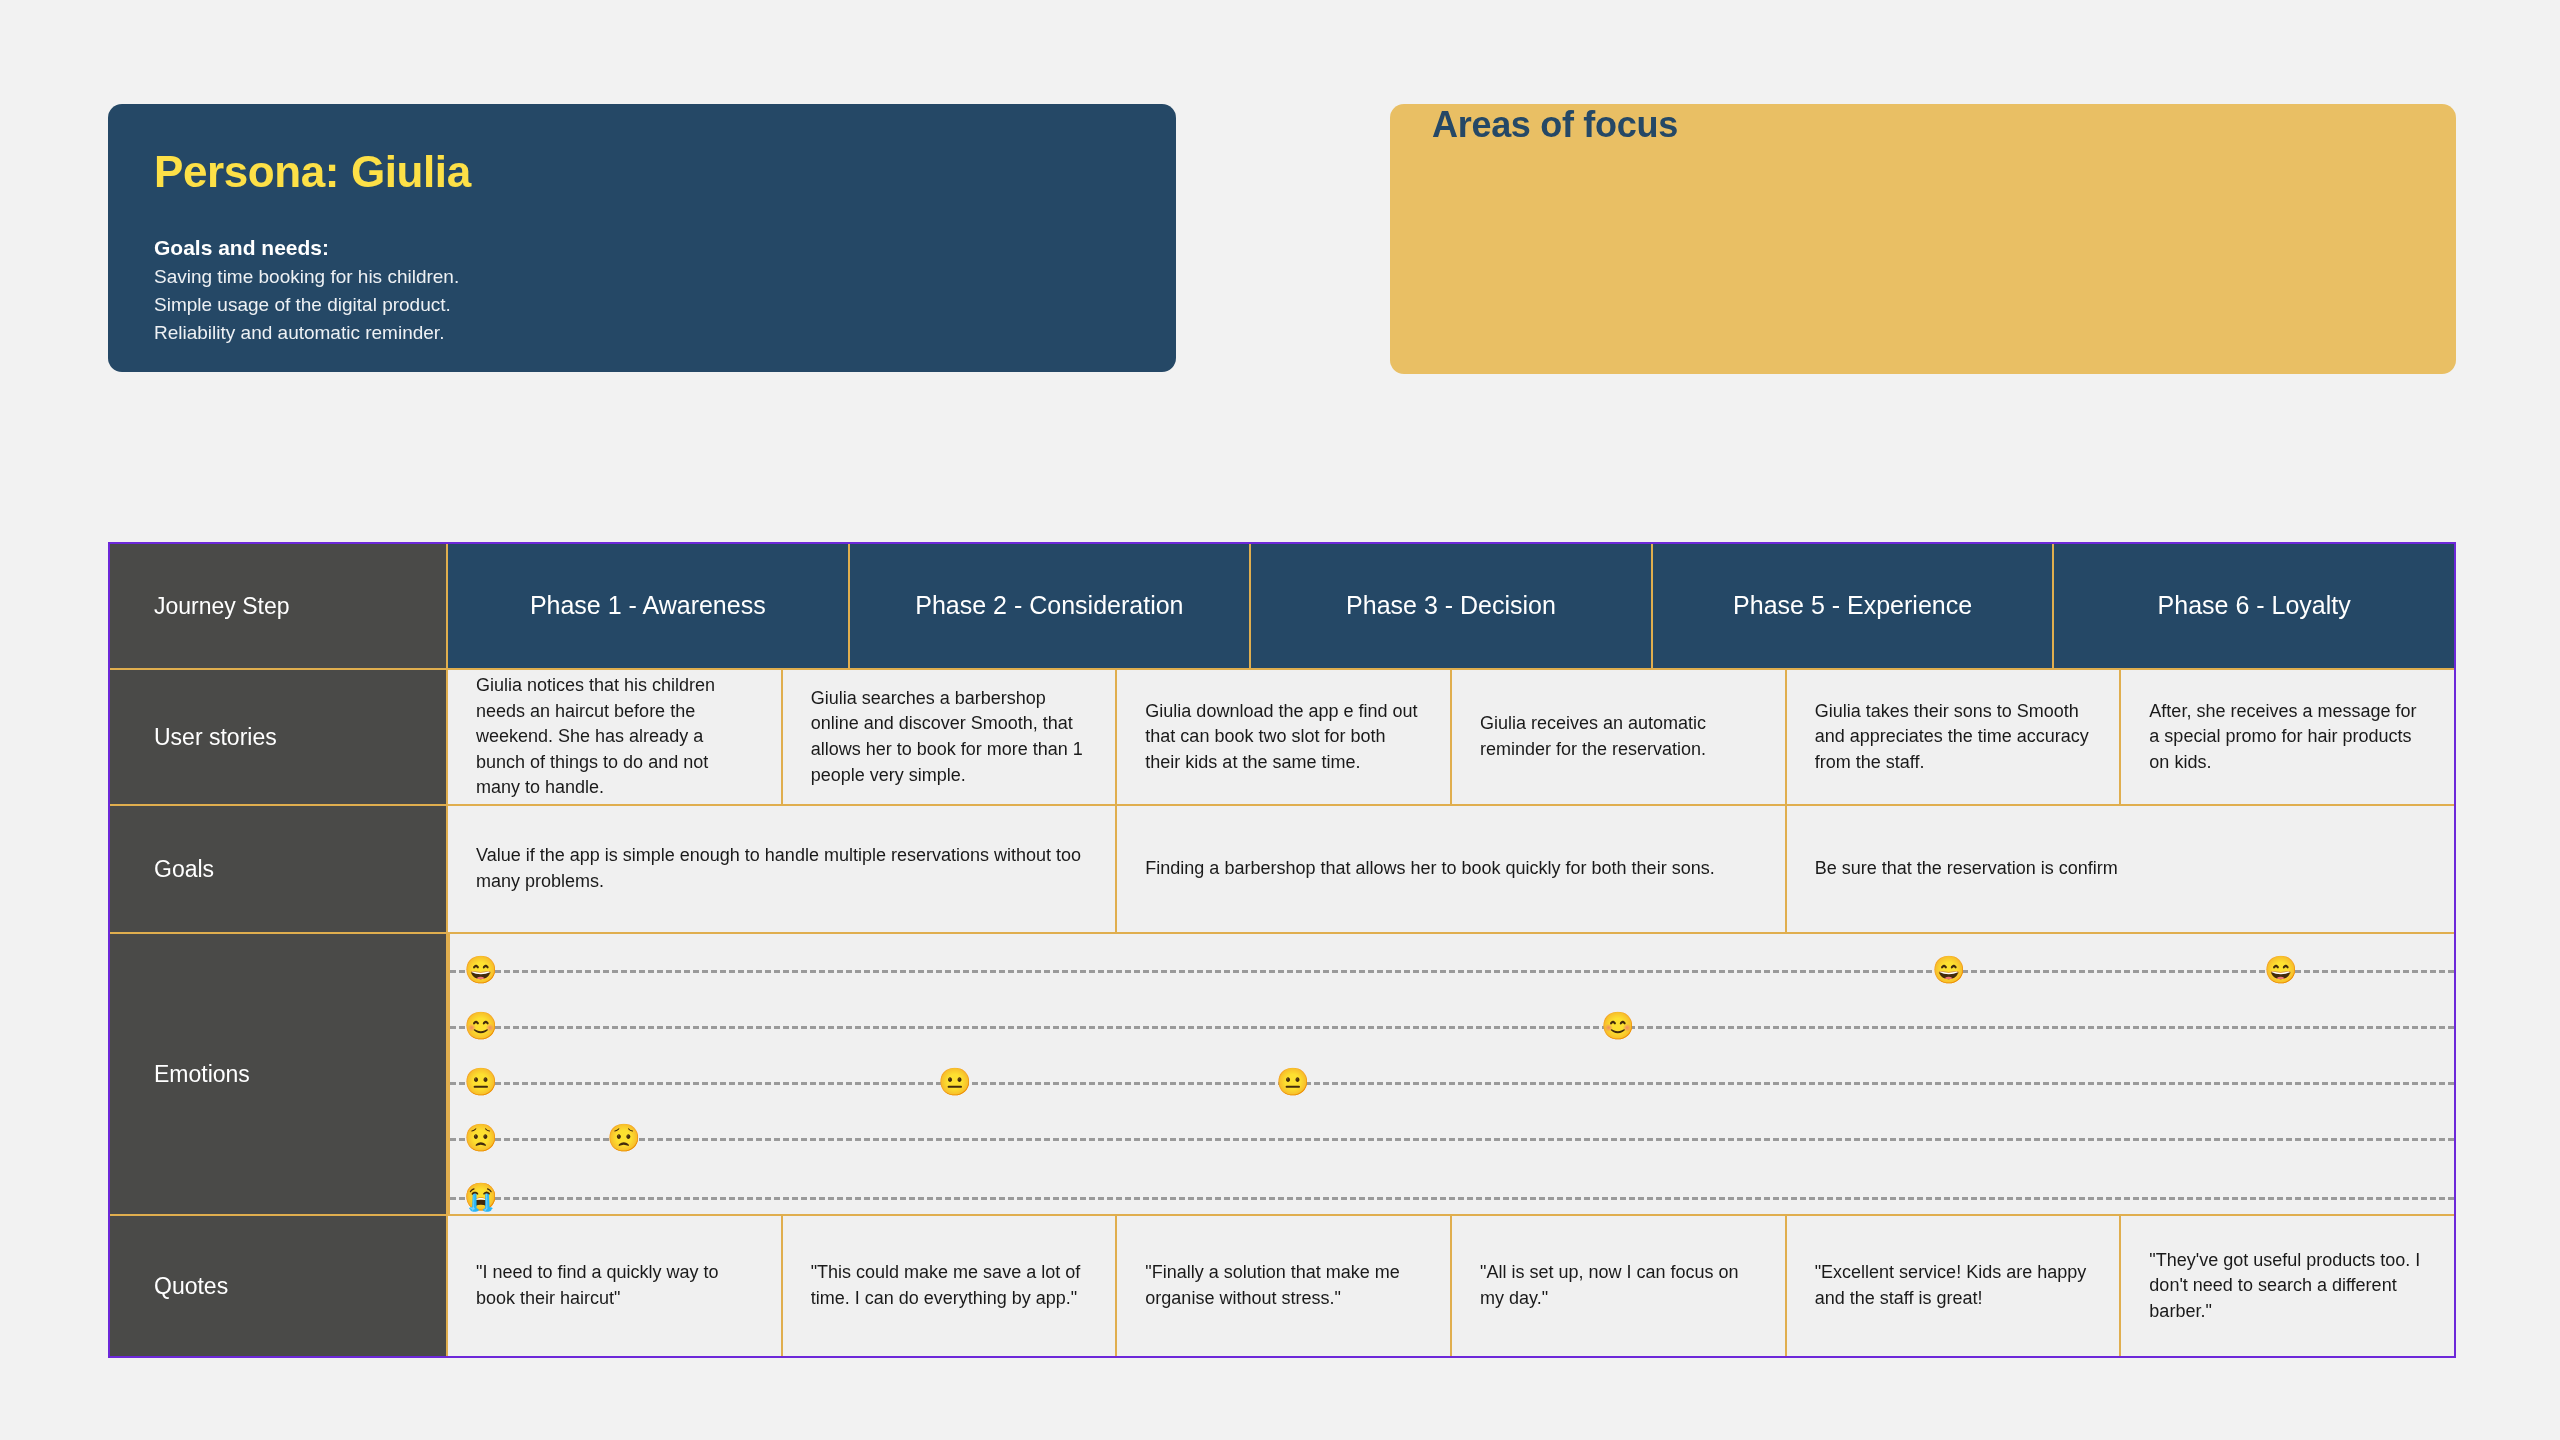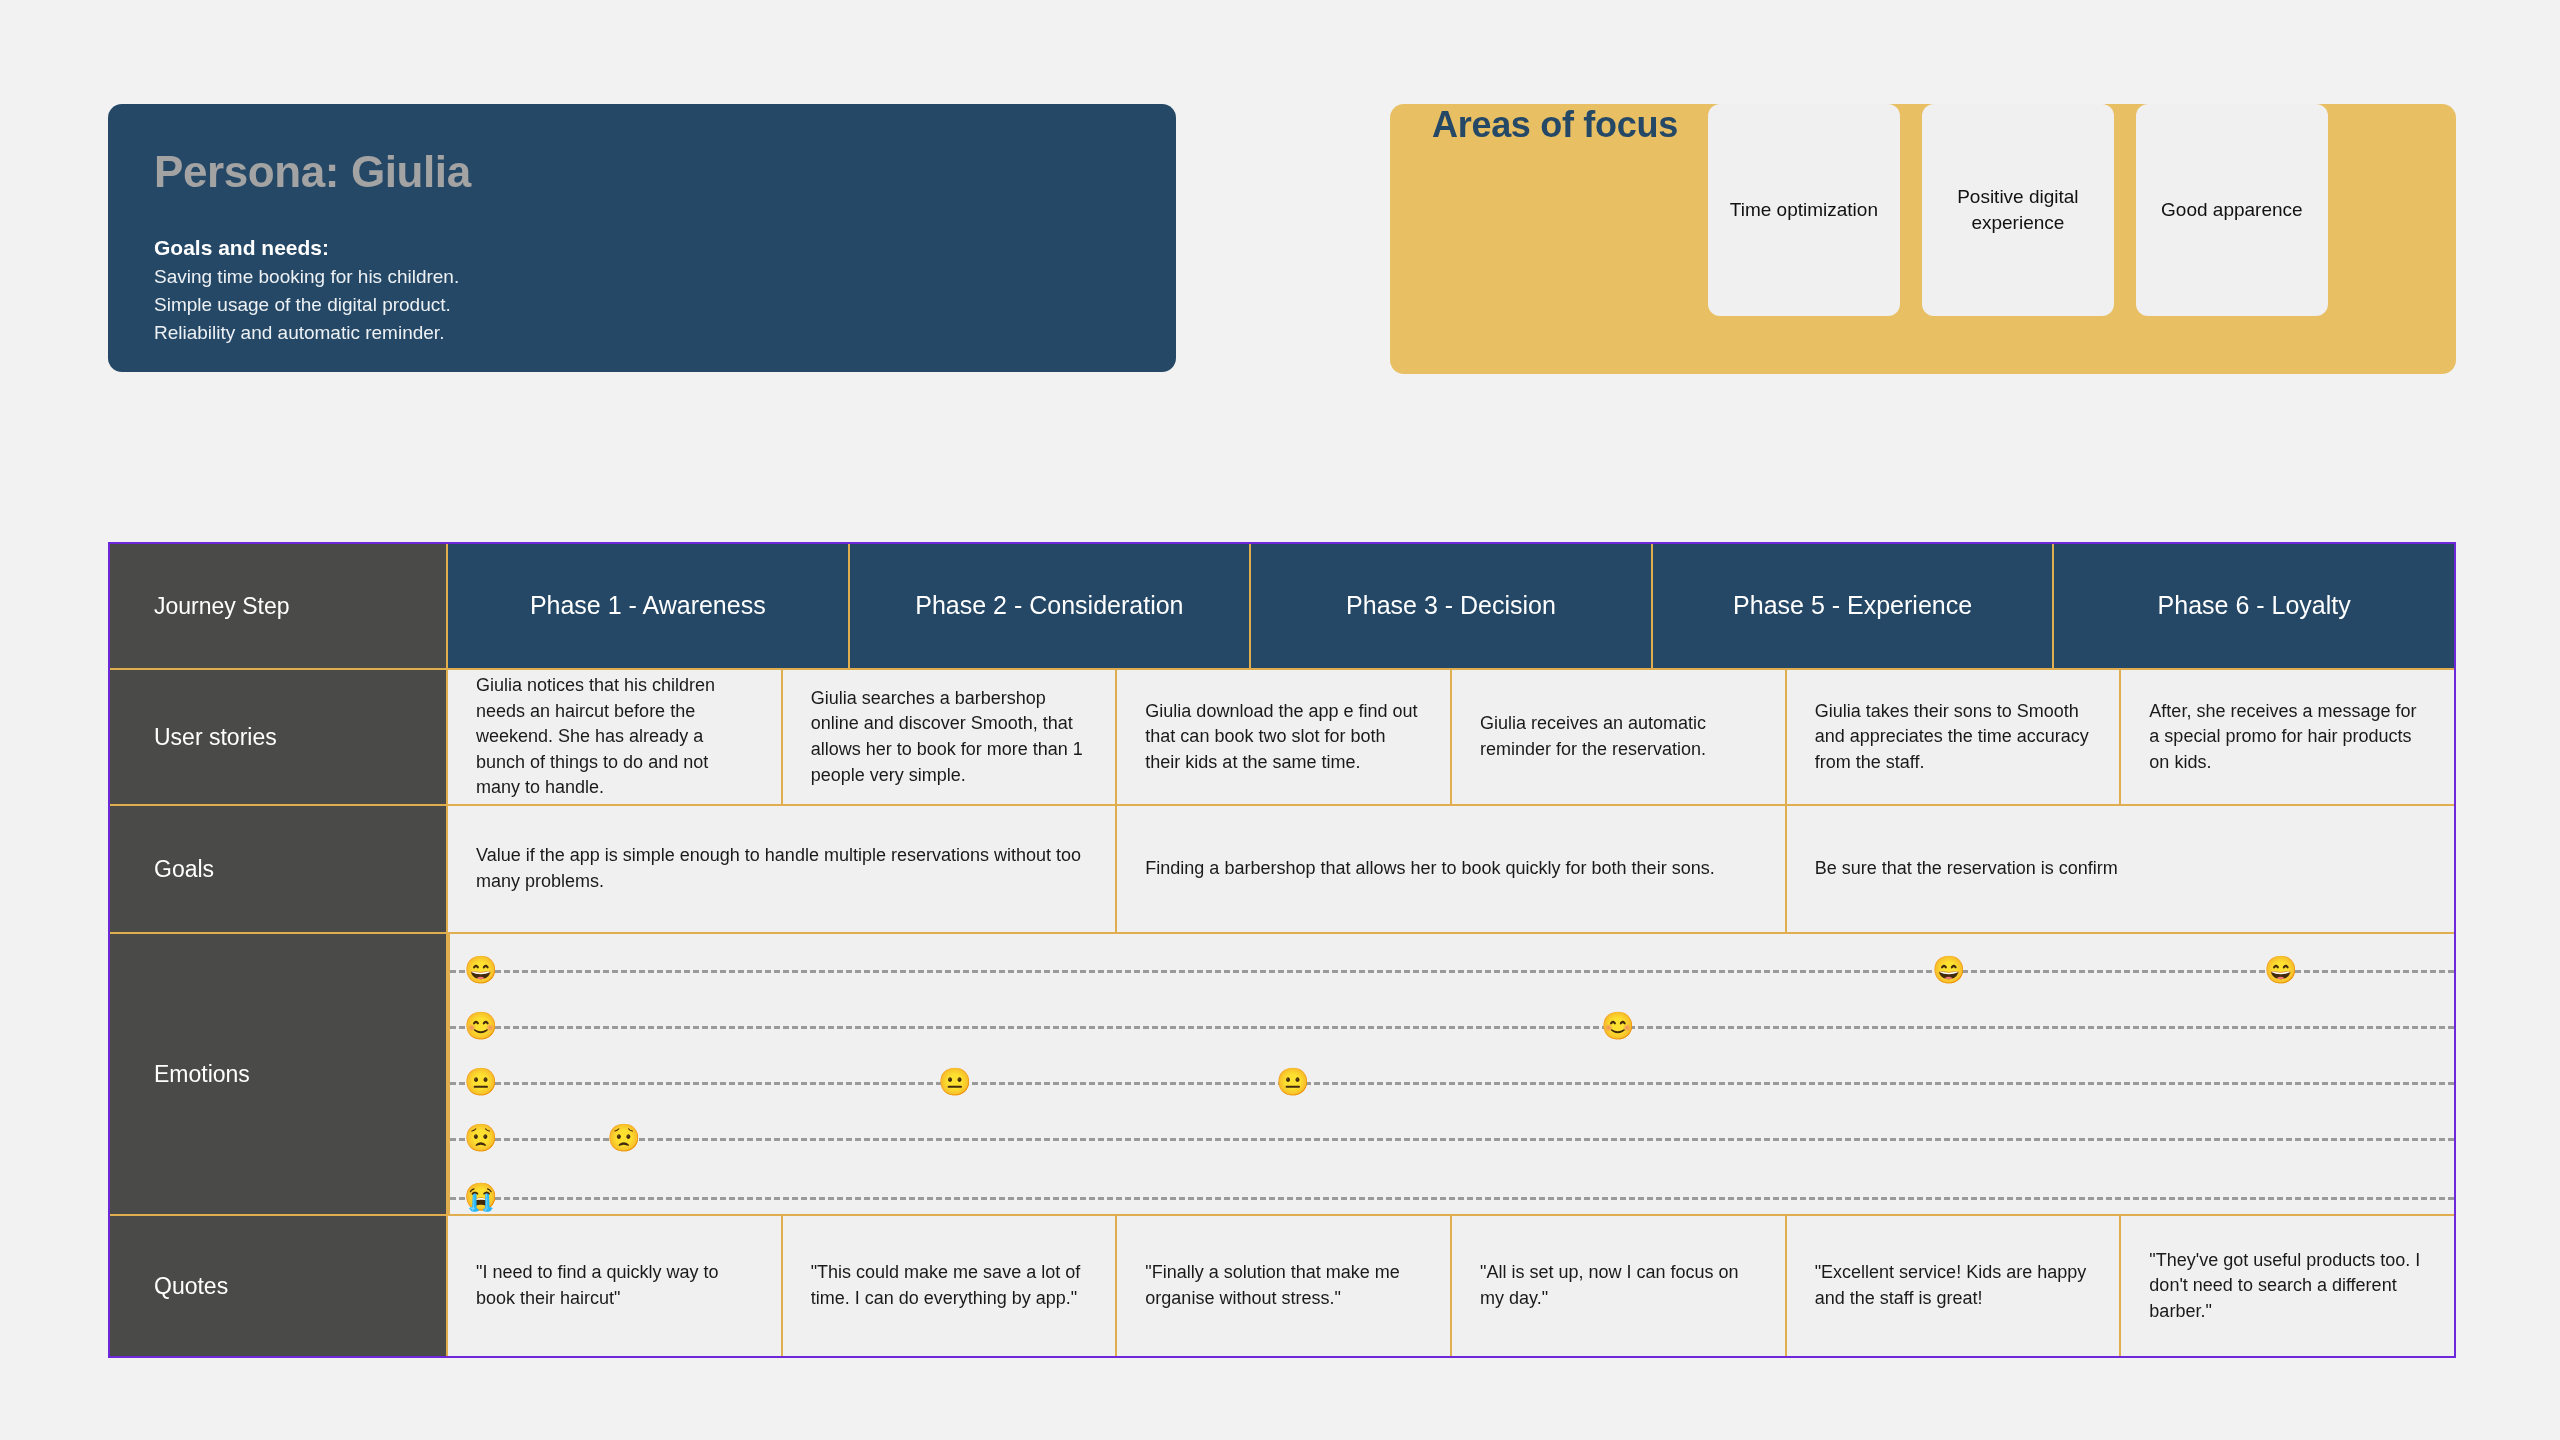--- a/index.html
+++ b/index.html
@@ -12,21 +12,21 @@
   .canvas { position: relative; width: 2560px; height: 1440px; background: #f2f2f2; }
 
   
   .persona-card {
     position: absolute; left: 108px; top: 104px;
     width: 1068px; height: 268px;
     background: #254866; border-radius: 14px;
     padding: 44px 46px 0 46px;
   }
   .persona-title {
-    color: #a3a3a3; font-size: 44px; font-weight: bold;
+    color: #fde047; font-size: 44px; font-weight: bold;
     letter-spacing: -0.4px; line-height: 1.1;
   }
   .persona-sub {
     color: #ffffff; font-size: 21px; font-weight: bold;
     margin-top: 38px; line-height: 1.35;
   }
   .persona-line {
     color: #eef1f4; font-size: 19px; line-height: 1.47; font-weight: 400;
   }
 
@@ -109,25 +109,20 @@
   <div class="persona-card">
     <div class="persona-title">Persona: Giulia</div>
     <div class="persona-sub">Goals and needs:</div>
     <div class="persona-line">Saving time booking for his children.</div>
     <div class="persona-line">Simple usage of the digital product.</div>
     <div class="persona-line">Reliability and automatic reminder.</div>
   </div>
 
   <div class="focus-card">
     <div class="focus-title">Areas of focus</div>
-    <div class="focus-tiles">
-      <div class="focus-tile">Time optimization</div>
-      <div class="focus-tile">Positive digital experience</div>
-      <div class="focus-tile">Good apparence</div>
-    </div>
   </div>
 
   <div class="table">
 
     <div class="row head-row">
       <div class="cell-label">Journey Step</div>
       <div class="cell head">Phase 1 - Awareness</div>
       <div class="cell head">Phase 2 - Consideration</div>
       <div class="cell head">Phase 3 - Decision</div>
       <div class="cell head">Phase 5 - Experience</div>

